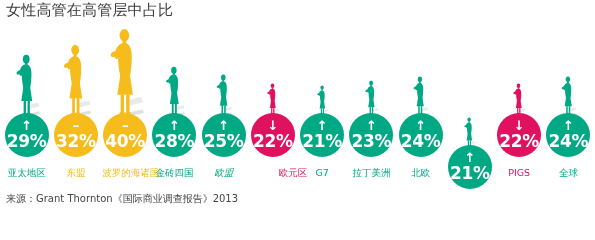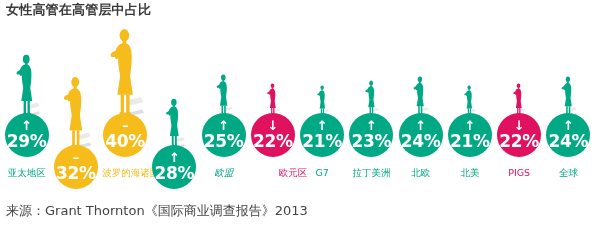--- a/index.html
+++ b/index.html
@@ -22,26 +22,25 @@
     width: 595px;
     height: 238px;
     box-sizing: border-box;
   }
 
   
   .title {
     position: absolute;
     left: 6px;
     top: 3px;
-    font-size: 13px;
+    font-size: 15px;
     line-height: 14px;
     color: #3a3a3a;
     letter-spacing: .2px;
     white-space: nowrap;
-    font-weight: bold;
   }
 
   
   .chart {
     position: absolute;
     left: 0px;
     top: 20px;
     width: 595px;
     height: 175px;
     display: flex;
@@ -131,22 +130,22 @@
     text-align: left;
     white-space: normal;
     word-break: keep-all;
     max-width: 46px;
   }
 
   
   .source {
     position: absolute;
     left: 6px;
-    top: 204px;
-    font-size: 13px;
+    top: 192px;
+    font-size: 10px;
     line-height: 13px;
     color: #444444;
     white-space: nowrap;
     text-align: right;
   }
 </style>
 </head>
 <body>
 
 <div id="infographic">
@@ -203,20 +202,23 @@
               </g>
             </svg>
           </div>
         </div>
         <div class="badge-zone">
           <div class="badge" style="background: rgb(245, 188, 28);">
             <span class="arrow">–</span>
             <span class="pct">32%</span>
           </div>
         </div>
+        <div class="label-zone">
+          <div class="label" style="color: rgb(245, 188, 28);">东盟</div>
+        </div>
       </div>
       <div class="col">
         <div class="figzone">
           <div class="figure" style="width: 36.96px; height: 88px;">
             <svg width="36.96" height="88" viewBox="0 0 100 240" preserveAspectRatio="none">
               <g>
                 <path d="M54 232 L96 222 L100 232 L58 240 Z" fill="#d8d8d8" opacity="0.85"></path>
                 <path d="M50 198 L92 188 L98 202 L54 214 Z" fill="#d8d8d8" opacity="0.55"></path>
                 <ellipse cx="47" cy="20" rx="13" ry="17" fill="#f5bc1c"></ellipse>
                 <rect x="42" y="33" width="10" height="9" fill="#f5bc1c"></rect>
@@ -260,20 +262,23 @@
               </g>
             </svg>
           </div>
         </div>
         <div class="badge-zone">
           <div class="badge" style="background: rgb(0, 168, 132);">
             <span class="arrow">↑</span>
             <span class="pct">28%</span>
           </div>
         </div>
+        <div class="label-zone">
+          <div class="label" style="color: rgb(0, 168, 132);">金砖四国</div>
+        </div>
       </div>
       <div class="col">
         <div class="figzone">
           <div class="figure" style="width: 17.64px; height: 42px;">
             <svg width="17.64" height="42" viewBox="0 0 100 240" preserveAspectRatio="none">
               <g>
                 <path d="M54 232 L96 222 L100 232 L58 240 Z" fill="#d8d8d8" opacity="0.85"></path>
                 <path d="M50 198 L92 188 L98 202 L54 214 Z" fill="#d8d8d8" opacity="0.55"></path>
                 <ellipse cx="47" cy="20" rx="13" ry="17" fill="#00a884"></ellipse>
                 <rect x="42" y="33" width="10" height="9" fill="#00a884"></rect>
@@ -437,23 +442,20 @@
               </g>
             </svg>
           </div>
         </div>
         <div class="badge-zone">
           <div class="badge" style="background: rgb(0, 168, 132);">
             <span class="arrow">↑</span>
             <span class="pct">21%</span>
           </div>
         </div>
-        <div class="label-zone">
-          <div class="label" style="color: rgb(0, 168, 132);">北美</div>
-        </div>
       </div>
       <div class="col">
         <div class="figzone">
           <div class="figure" style="width: 13.86px; height: 33px;">
             <svg width="13.86" height="33" viewBox="0 0 100 240" preserveAspectRatio="none">
               <g>
                 <path d="M54 232 L96 222 L100 232 L58 240 Z" fill="#d8d8d8" opacity="0.85"></path>
                 <path d="M50 198 L92 188 L98 202 L54 214 Z" fill="#d8d8d8" opacity="0.55"></path>
                 <ellipse cx="47" cy="20" rx="13" ry="17" fill="#e0115f"></ellipse>
                 <rect x="42" y="33" width="10" height="9" fill="#e0115f"></rect>

